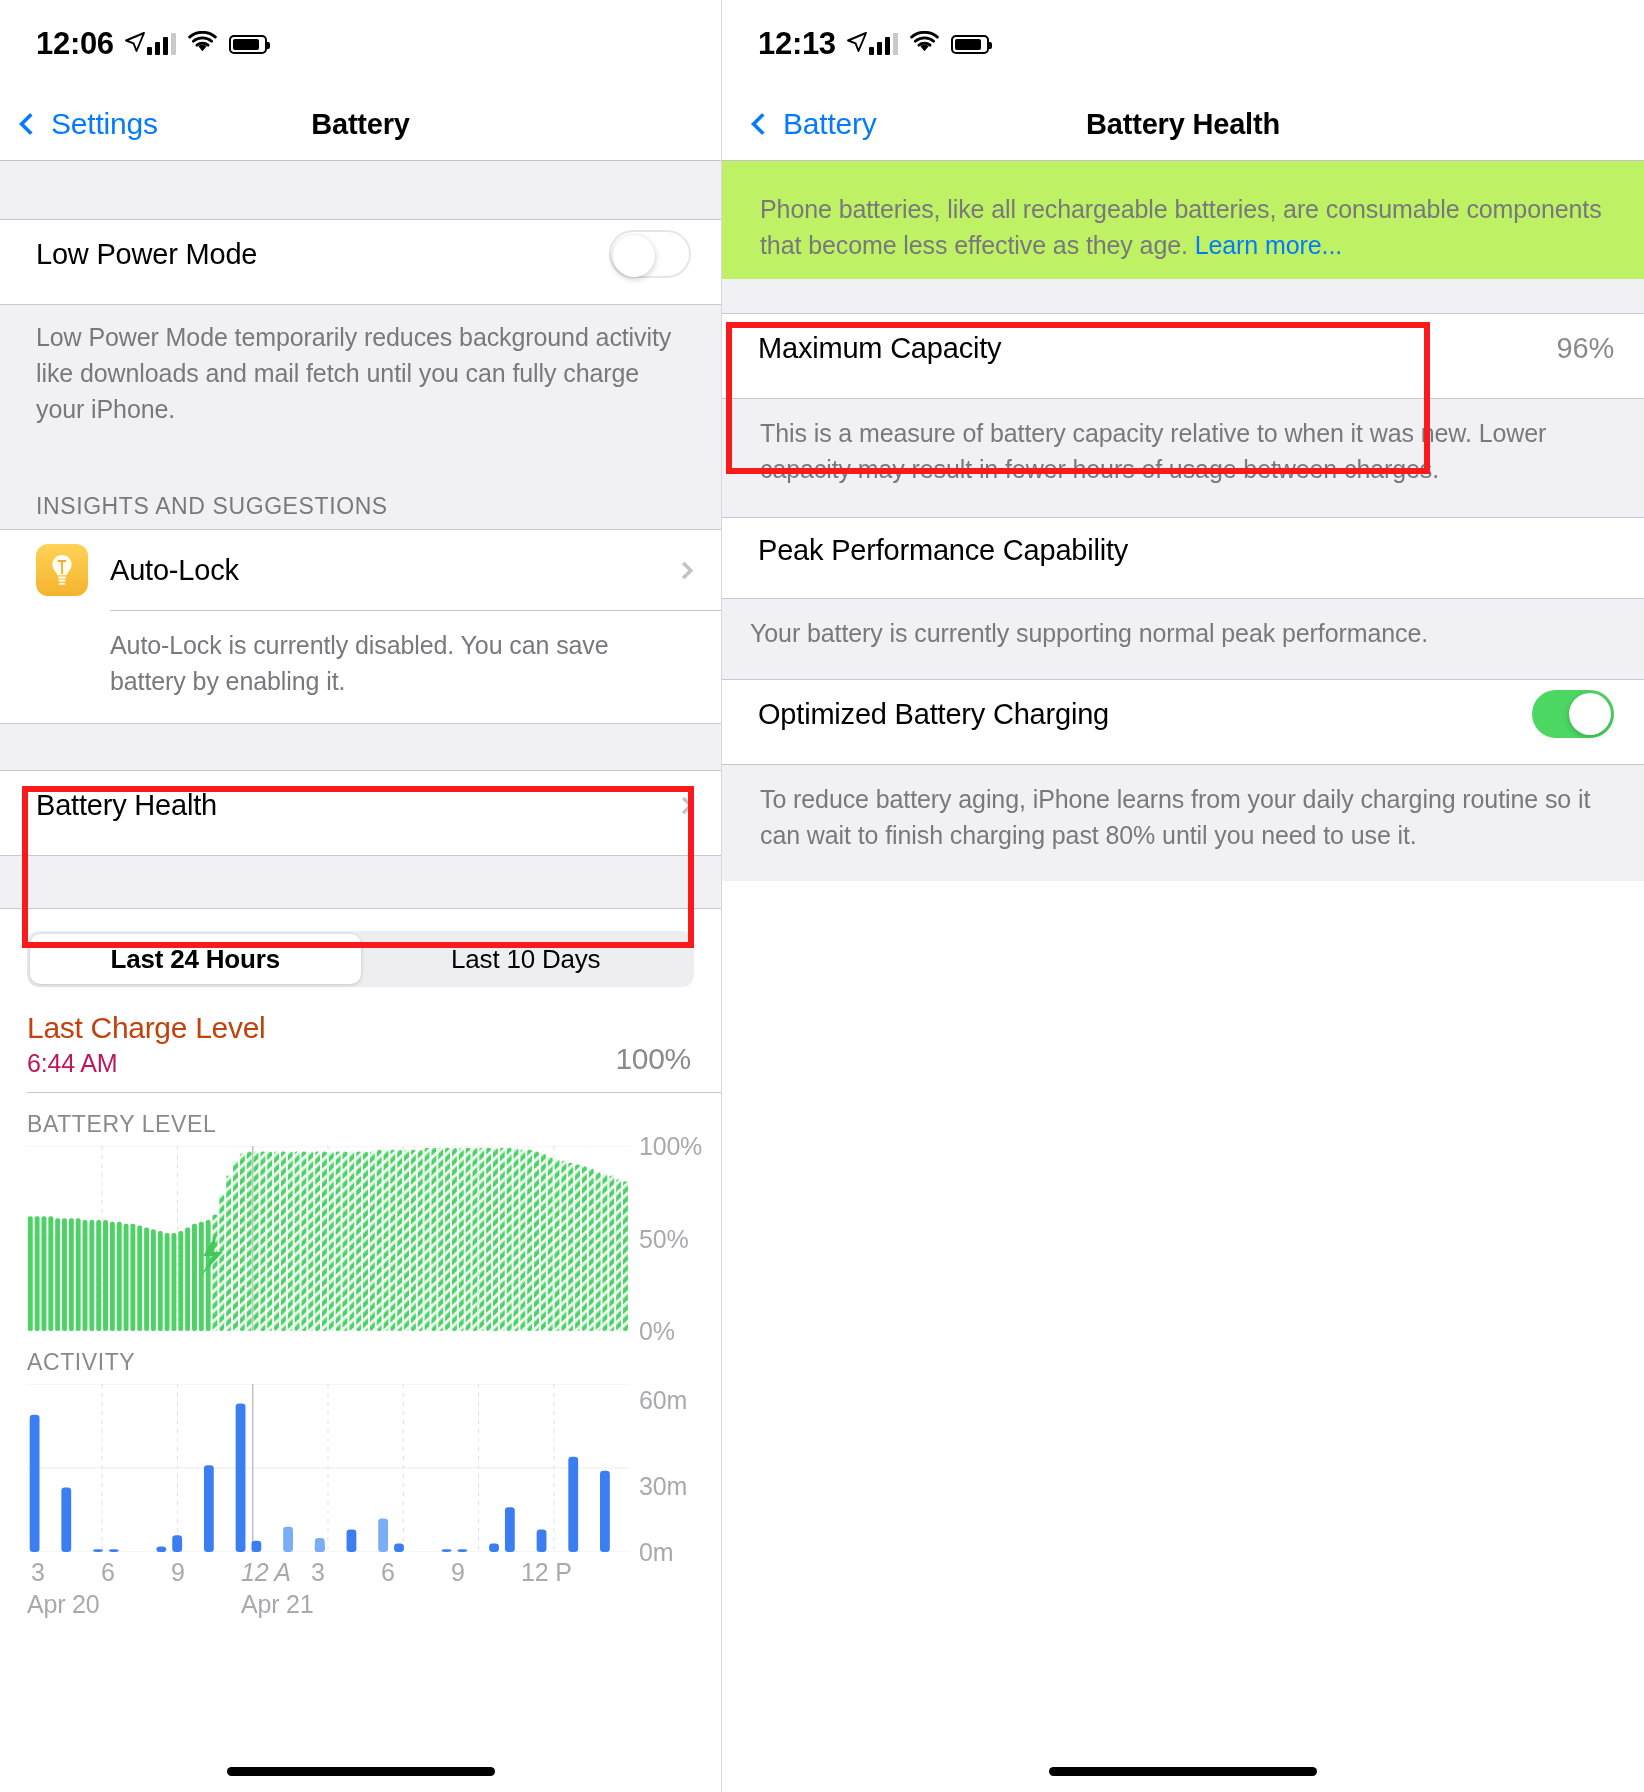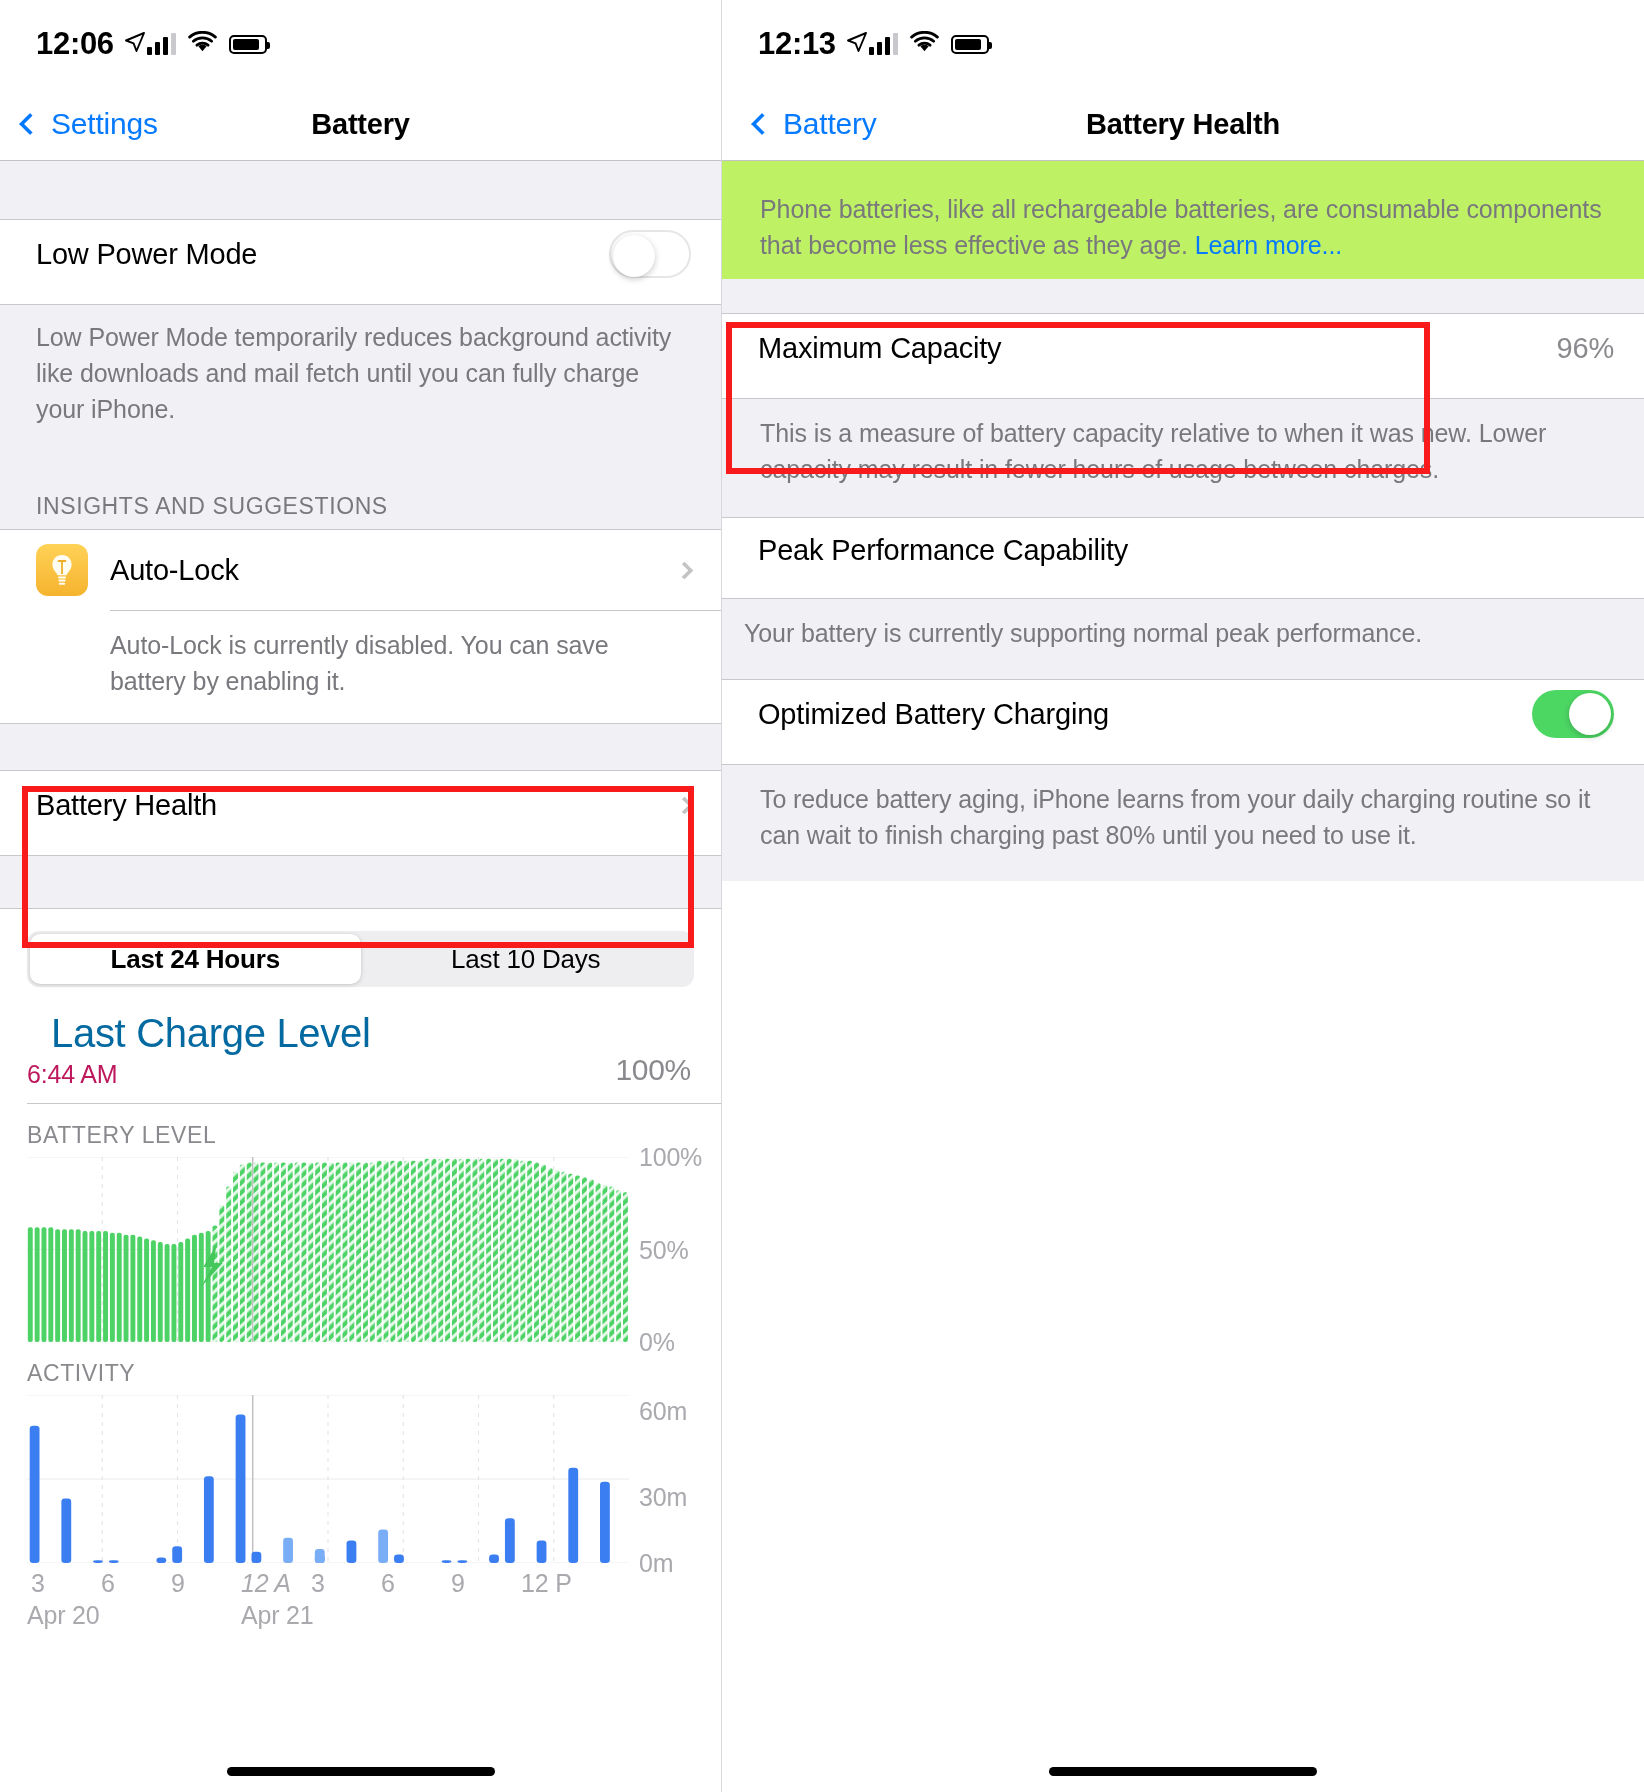--- a/index.html
+++ b/index.html
@@ -90,21 +90,21 @@
          height:56px; }
   .seg div { flex:1; display:flex; align-items:center; justify-content:center;
              font-size:26px; color:#000; border-radius:10px; letter-spacing:-.2px; }
   .seg div.sel { background:#fff; box-shadow:0 1px 4px rgba(0,0,0,.16),
                  0 0 1px rgba(0,0,0,.12); font-weight:600; }
 
   
   .lcl { background:#fff; padding:10px 30px 14px 27px; display:flex;
          align-items:flex-start; }
   .lcl-left { flex:1; }
-  .lcl-title { font-size:40px; color:#0369a1; letter-spacing:-.3px;margin-left:24px; }
+  .lcl-title { font-size:30px; color:#c2410c; letter-spacing:-.3px; }
   .lcl-sub { font-size:25px; color:#be185d; margin-top:4px; letter-spacing:-.2px; }
   .lcl-pct { font-size:30px; color:#8a8a8e; letter-spacing:-.3px;
              align-self:flex-end; padding-bottom:2px; }
 
   
   .chart-block { background:#fff; padding:0 0 0 27px; }
   .chart-label { font-size:23px; color:#8a8a8e; letter-spacing:.6px;
                  padding:18px 0 8px 0; }
   .chart-area { position:relative; display:flex; }
   .plot { position:relative; flex:1; }
@@ -472,21 +472,21 @@
       <div class="cell-value">96%</div>
     </div>
     <div class="hairline"></div>
     <div class="footnote" style="padding:16px 38px 30px 38px">This is a measure of battery capacity relative to when it was new. Lower capacity may result in fewer hours of usage between charges.</div>
     <div class="hairline"></div>
 
     <div class="cell" style="height:80px">
       <div class="cell-title">Peak Performance Capability</div>
     </div>
     <div class="hairline"></div>
-    <div class="footnote" style="padding:16px 38px 28px 22px">Your battery is currently supporting normal peak performance.</div>
+    <div class="footnote" style="padding:16px 38px 28px 28px">Your battery is currently supporting normal peak performance.</div>
     <div class="hairline"></div>
 
     <div class="cell" style="height:84px">
       <div class="cell-title">Optimized Battery Charging</div>
       <div class="toggle on">
           <span class="knob"></span>
         </div>
     </div>
     <div class="hairline"></div>
     <div class="footnote" style="padding:16px 38px 28px 38px">To reduce battery aging, iPhone learns from your daily charging routine so it can wait to finish charging past 80% until you need to use it.</div>

